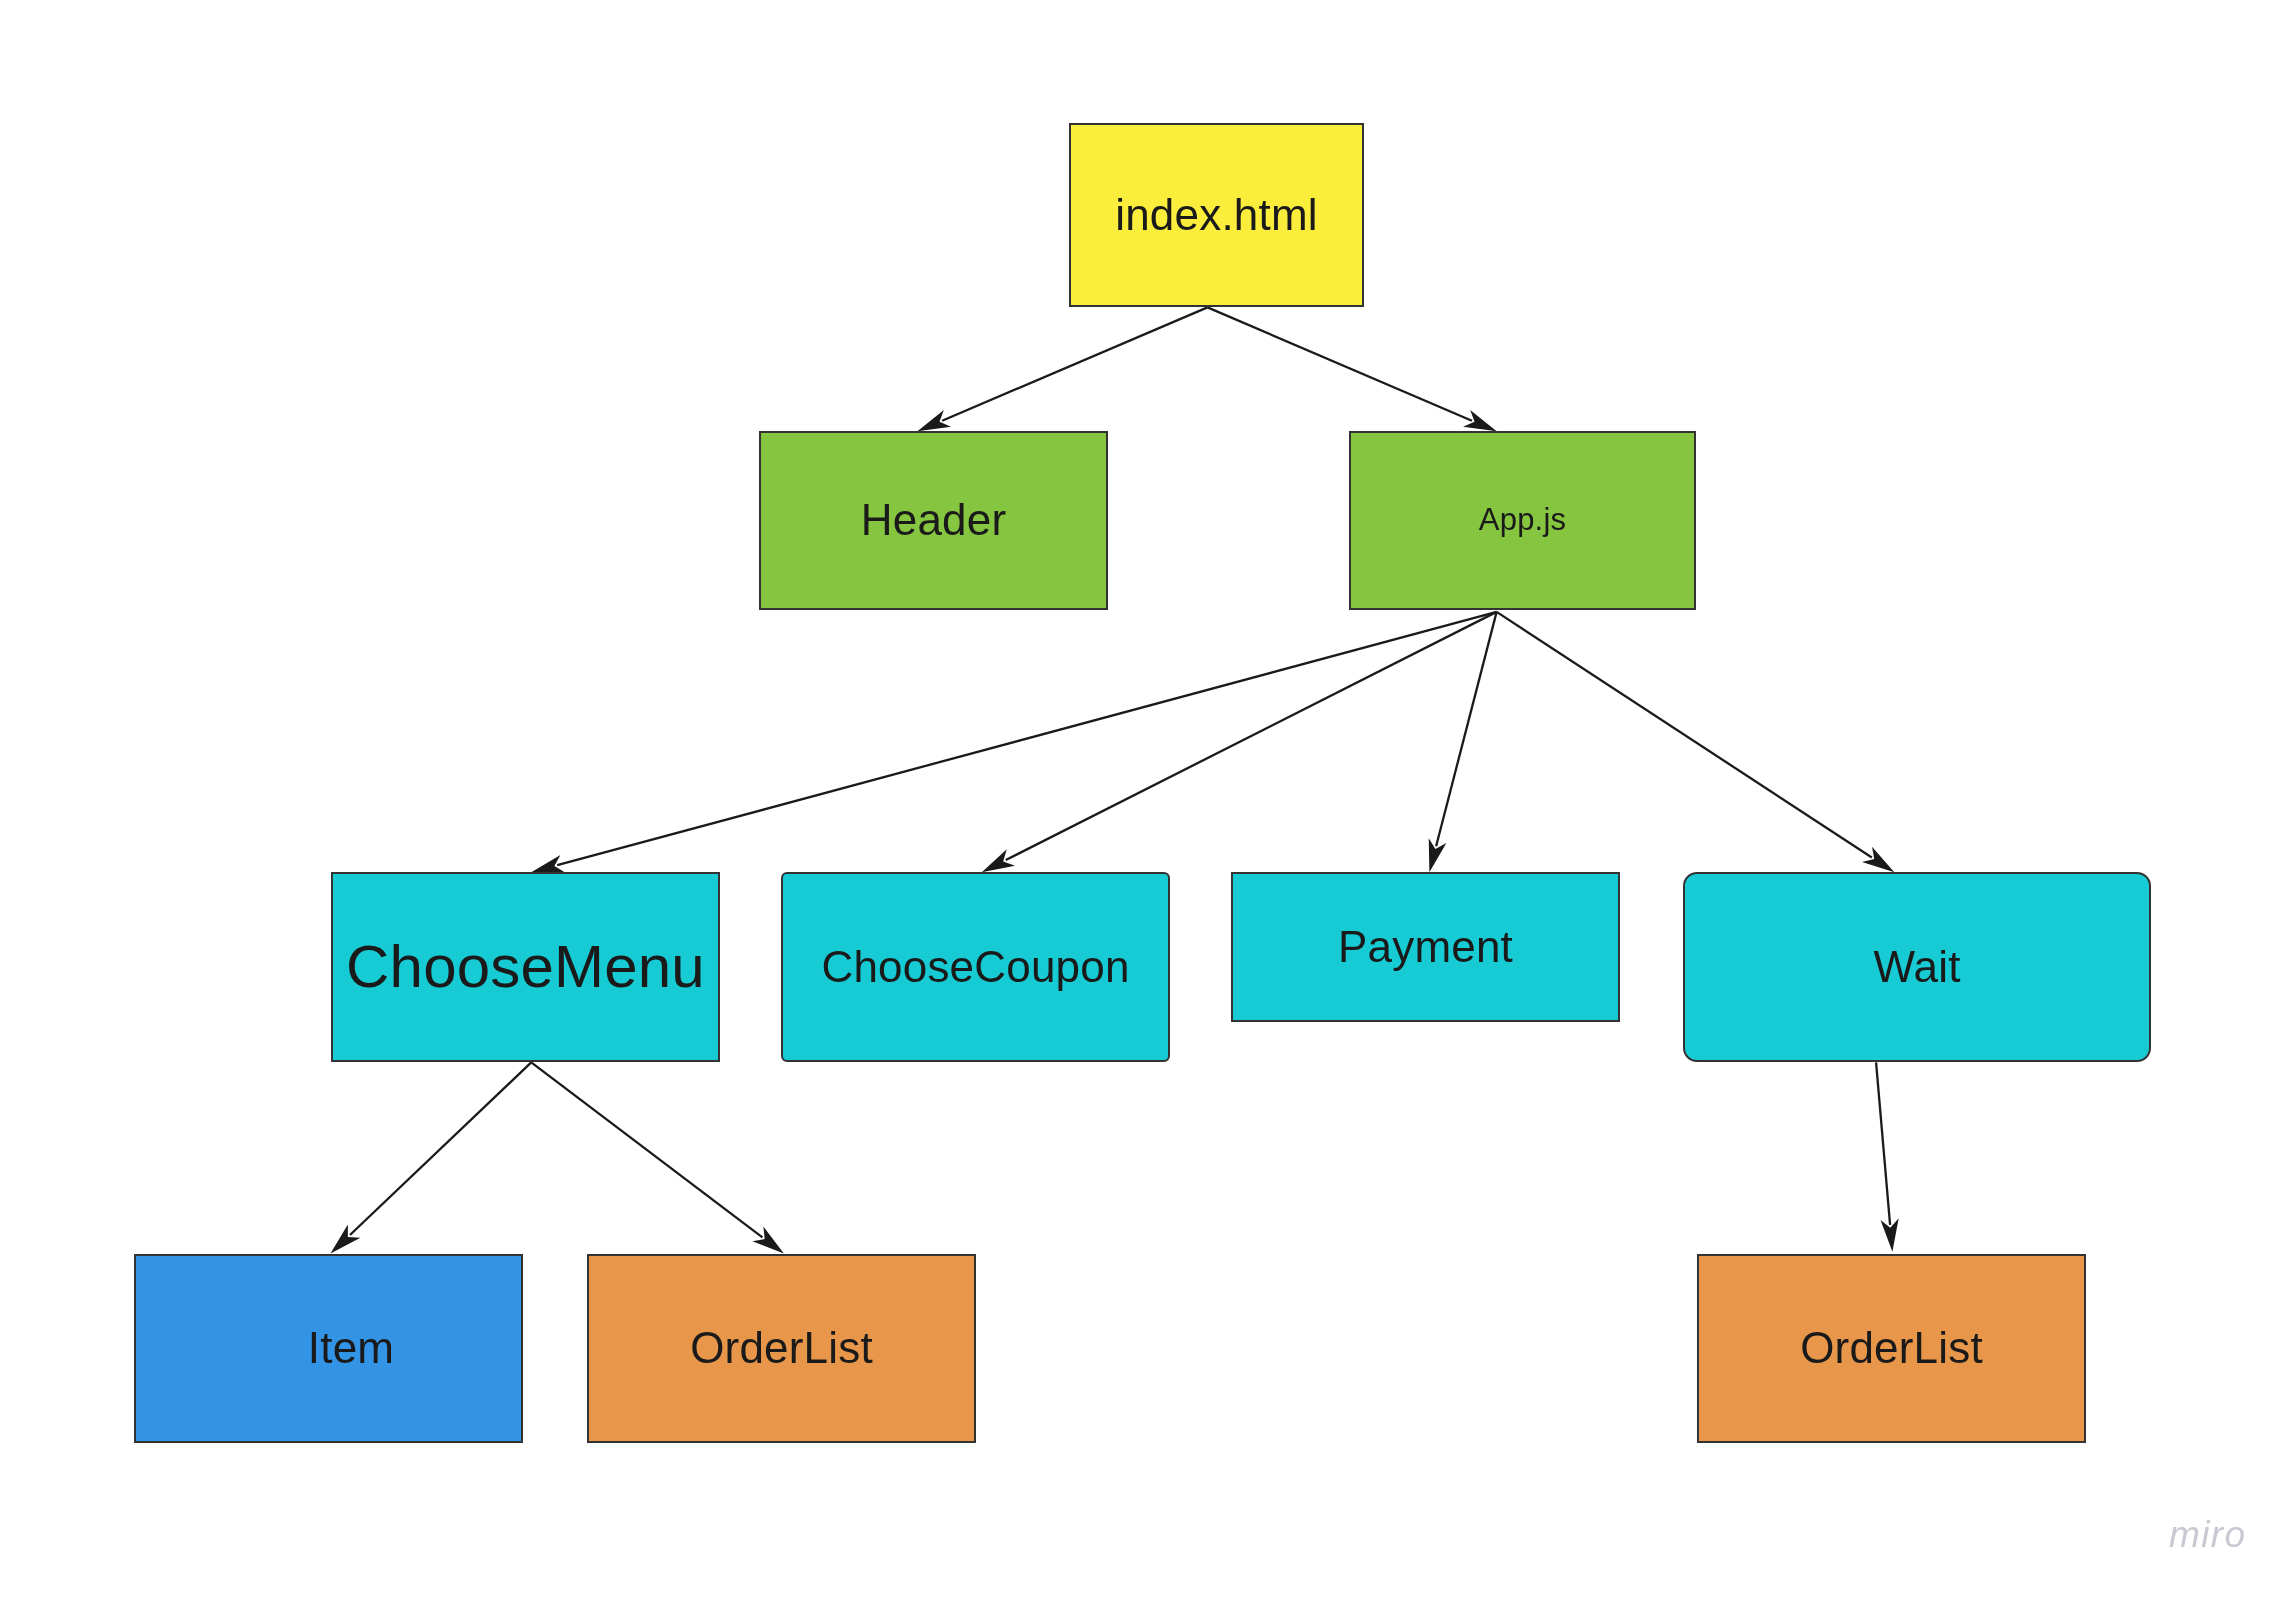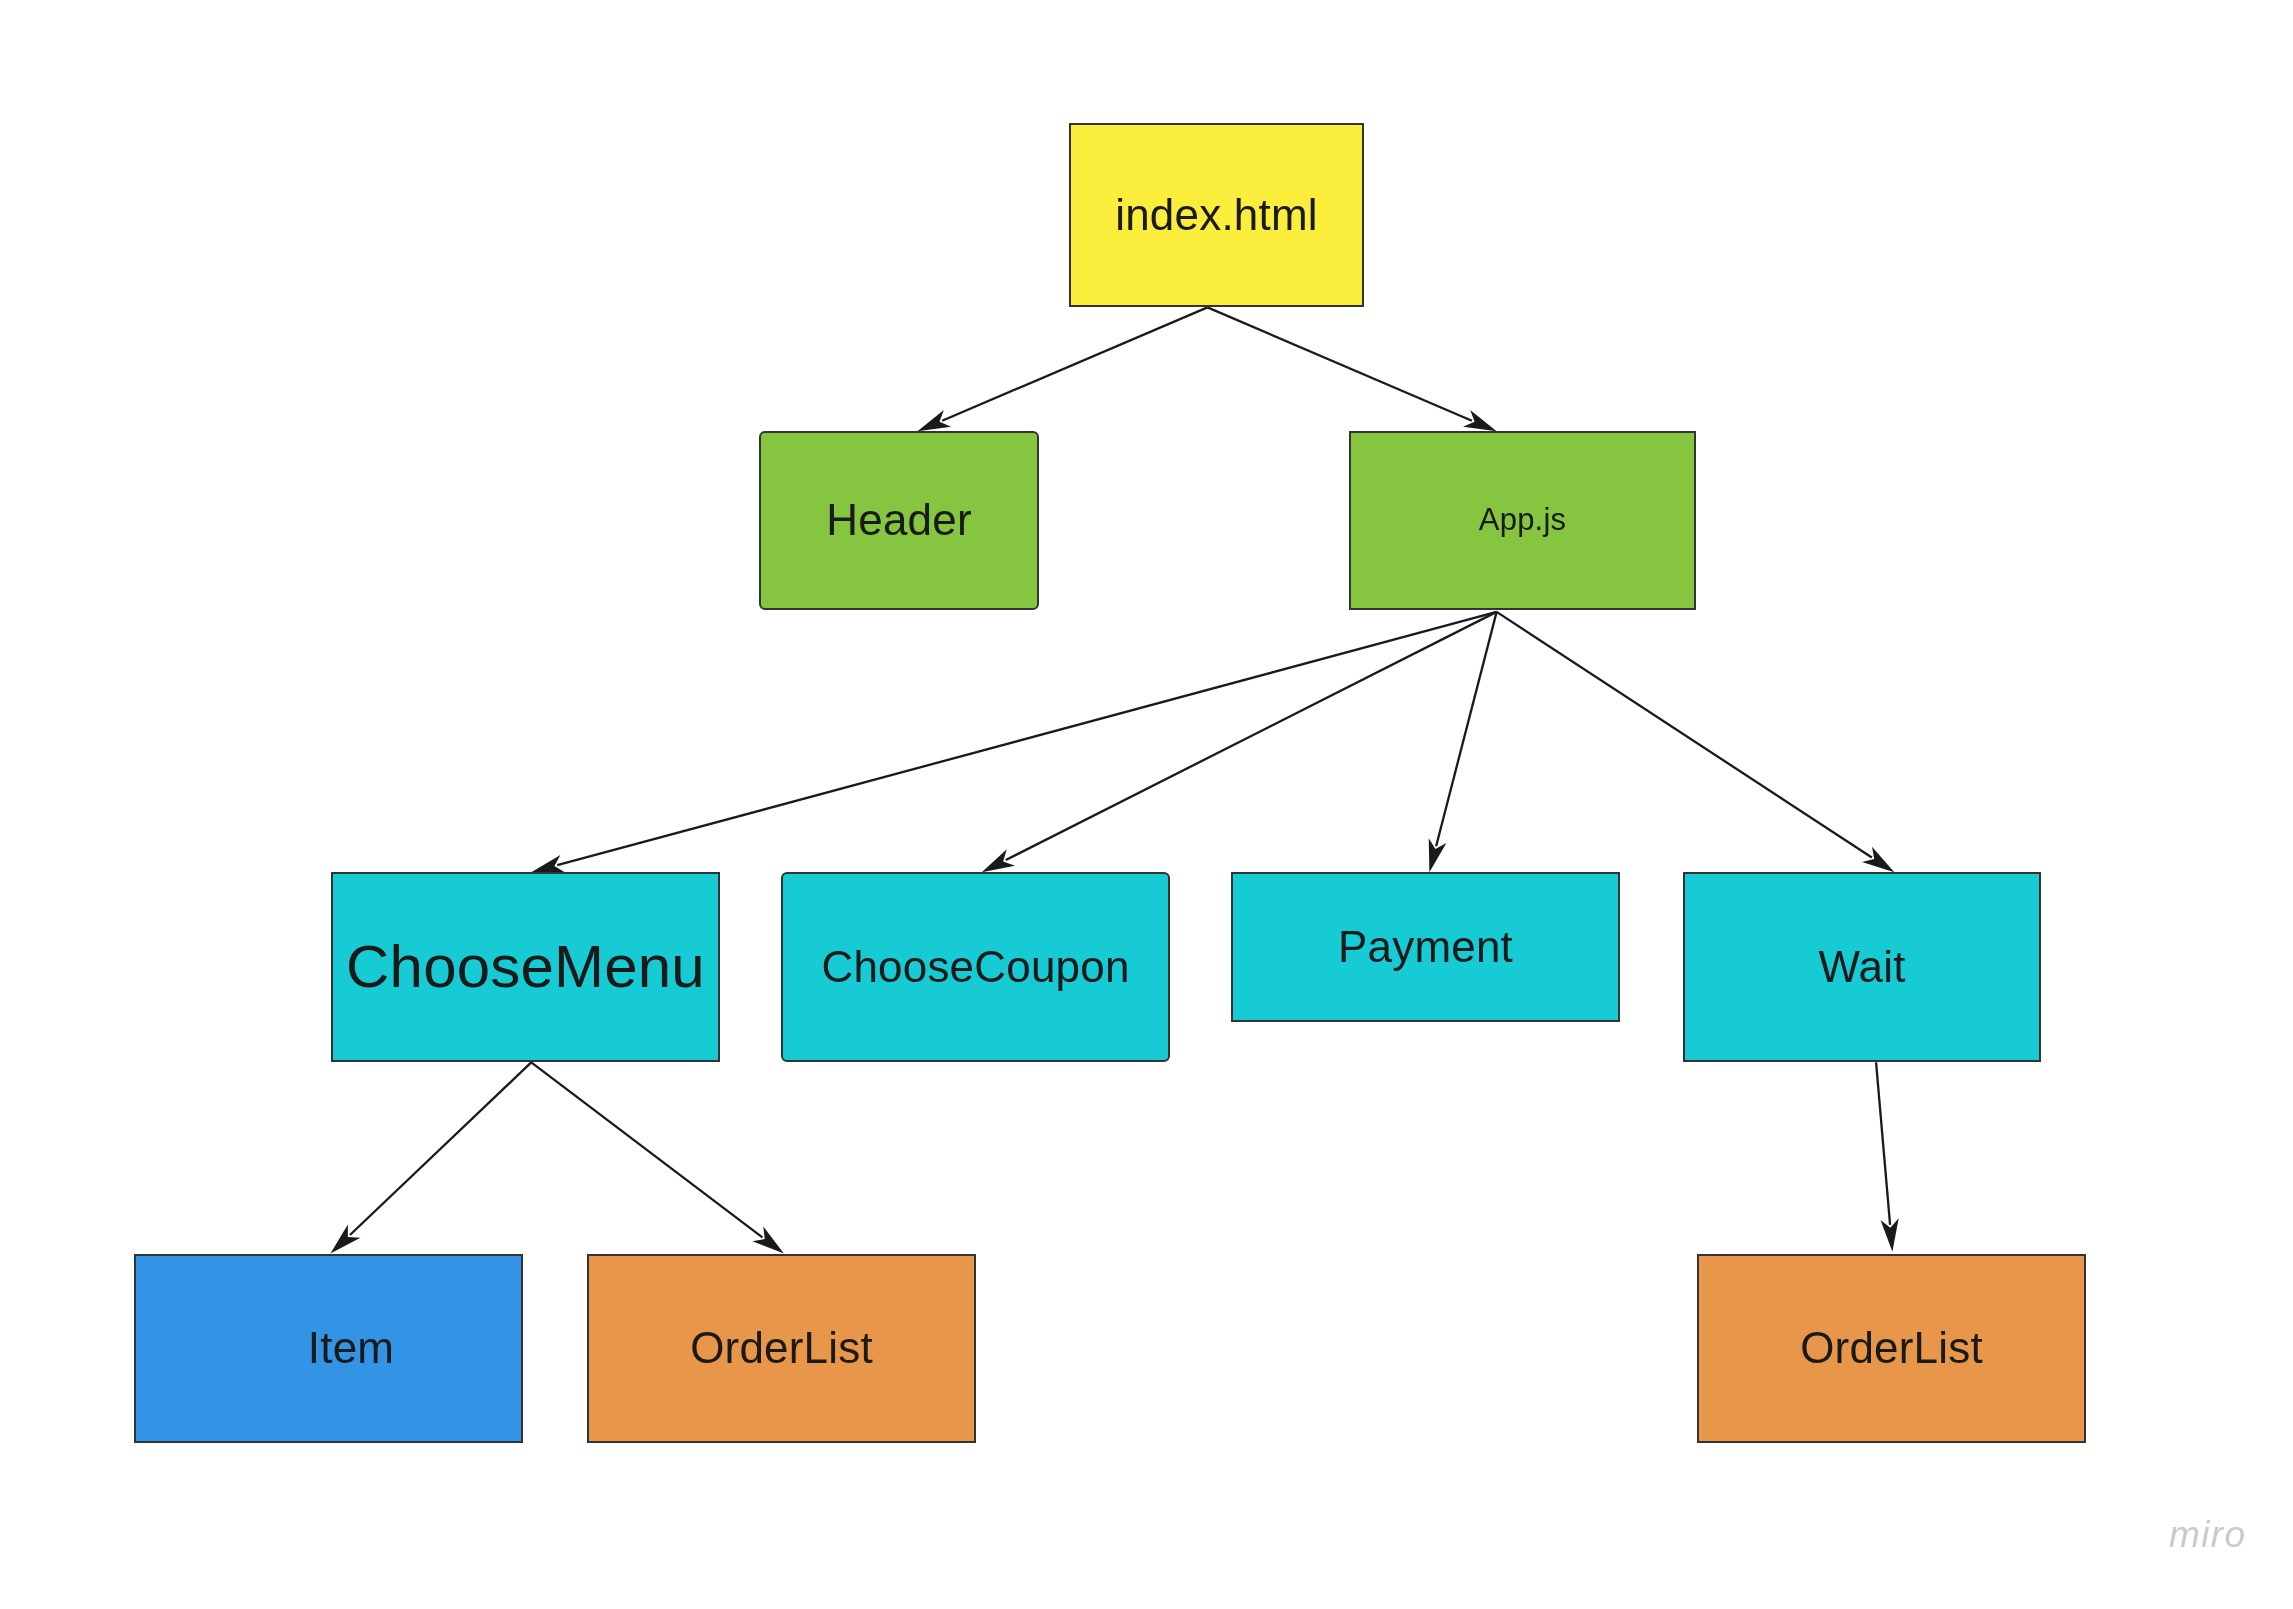--- a/index.html
+++ b/index.html
@@ -94,36 +94,36 @@
       <g>
         <line x1="1953" y1="1106" x2="1967.5927029613745" y2="1275.103675493574" stroke="#1a1a1a" stroke-width="2.4"></line>
         <polygon points="1970,1303 1957.6120292098458,1269.9426531660163 1967.8506276440842,1278.0925674049768 1976.5416779820634,1268.3091301755205" fill="#1a1a1a"></polygon>
       </g>
     </svg>
 
   <div id="node-layer">
       <div class="node" style="left: 1054px; top: 123px; width: 295px; height: 184px; background: rgb(250, 237, 59); border-color: rgb(51, 51, 51); font-size: 44px; margin-left: 15px;">
         <span class="node-label">index.html</span>
       </div>
-      <div class="node" style="left: 759px; top: 431px; width: 280px; height: 179px; background: rgb(134, 197, 64); border-color: rgb(51, 51, 51); font-size: 44px; border-radius: 6px;">
+      <div class="node" style="left: 759px; top: 431px; width: 349px; height: 179px; background: rgb(134, 197, 64); border-color: rgb(51, 51, 51); font-size: 44px;">
         <span class="node-label">Header</span>
       </div>
       <div class="node" style="left: 1349px; top: 431px; width: 347px; height: 179px; background: rgb(134, 197, 64); border-color: rgb(51, 51, 51); font-size: 31px;">
         <span class="node-label">App.js</span>
       </div>
       <div class="node" style="left: 331px; top: 872px; width: 389px; height: 190px; background: rgb(22, 203, 212); border-color: rgb(51, 51, 51); font-size: 60px;">
         <span class="node-label">ChooseMenu</span>
       </div>
       <div class="node" style="left: 781px; top: 872px; width: 389px; height: 190px; background: rgb(22, 203, 212); border-color: rgb(51, 51, 51); font-size: 44px; border-radius: 6px;">
         <span class="node-label">ChooseCoupon</span>
       </div>
       <div class="node" style="left: 1231px; top: 872px; width: 389px; height: 150px; background: rgb(22, 203, 212); border-color: rgb(51, 51, 51); font-size: 44px; text-align: center;">
         <span class="node-label">Payment</span>
       </div>
-      <div class="node" style="left: 1683px; top: 872px; width: 358px; height: 190px; background: rgb(22, 203, 212); border-color: rgb(51, 51, 51); font-size: 44px;">
+      <div class="node" style="left: 1683px; top: 872px; width: 468px; height: 190px; background: rgb(22, 203, 212); border-color: rgb(51, 51, 51); font-size: 44px; border-radius: 14px;">
         <span class="node-label">Wait</span>
       </div>
       <div class="node" style="left: 134px; top: 1254px; width: 389px; height: 189px; background: rgb(51, 148, 230); border-color: rgb(51, 51, 51); font-size: 44px; padding-left: 45px;">
         <span class="node-label">Item</span>
       </div>
       <div class="node" style="left: 587px; top: 1254px; width: 389px; height: 189px; background: rgb(232, 151, 74); border-color: rgb(51, 51, 51); font-size: 44px;">
         <span class="node-label">OrderList</span>
       </div>
       <div class="node" style="left: 1697px; top: 1254px; width: 389px; height: 189px; background: rgb(232, 151, 74); border-color: rgb(51, 51, 51); font-size: 44px;">
         <span class="node-label">OrderList</span>

